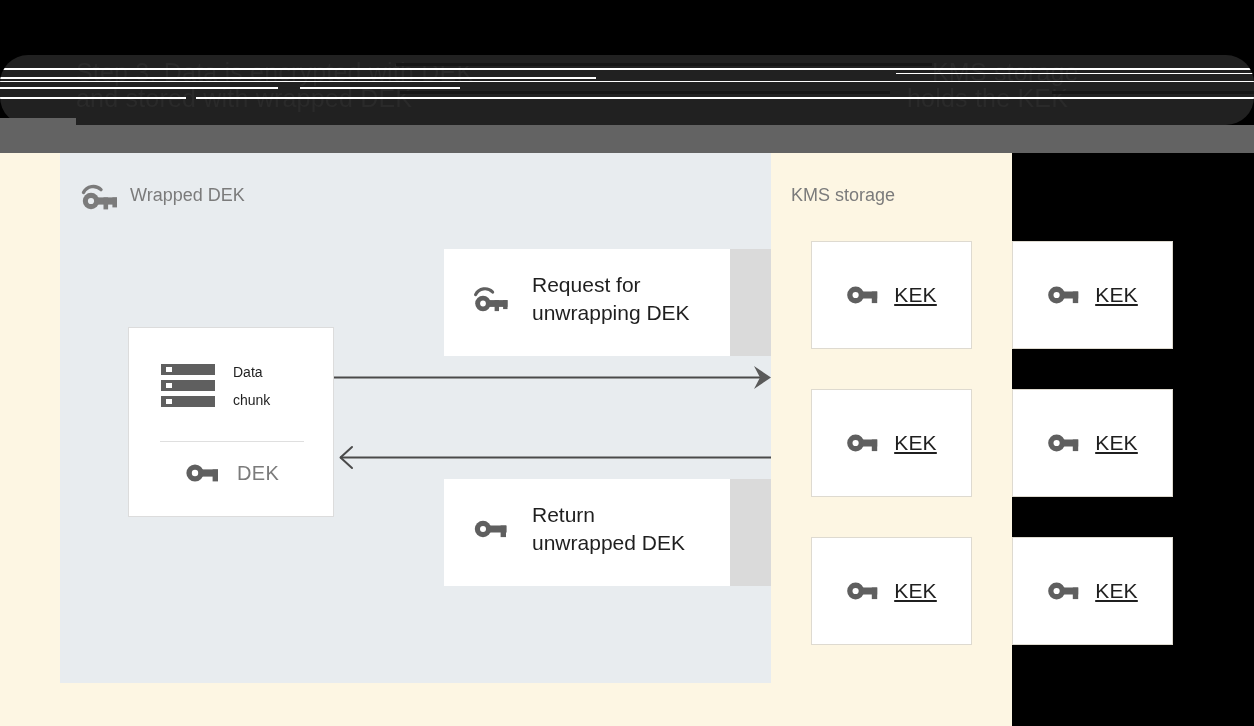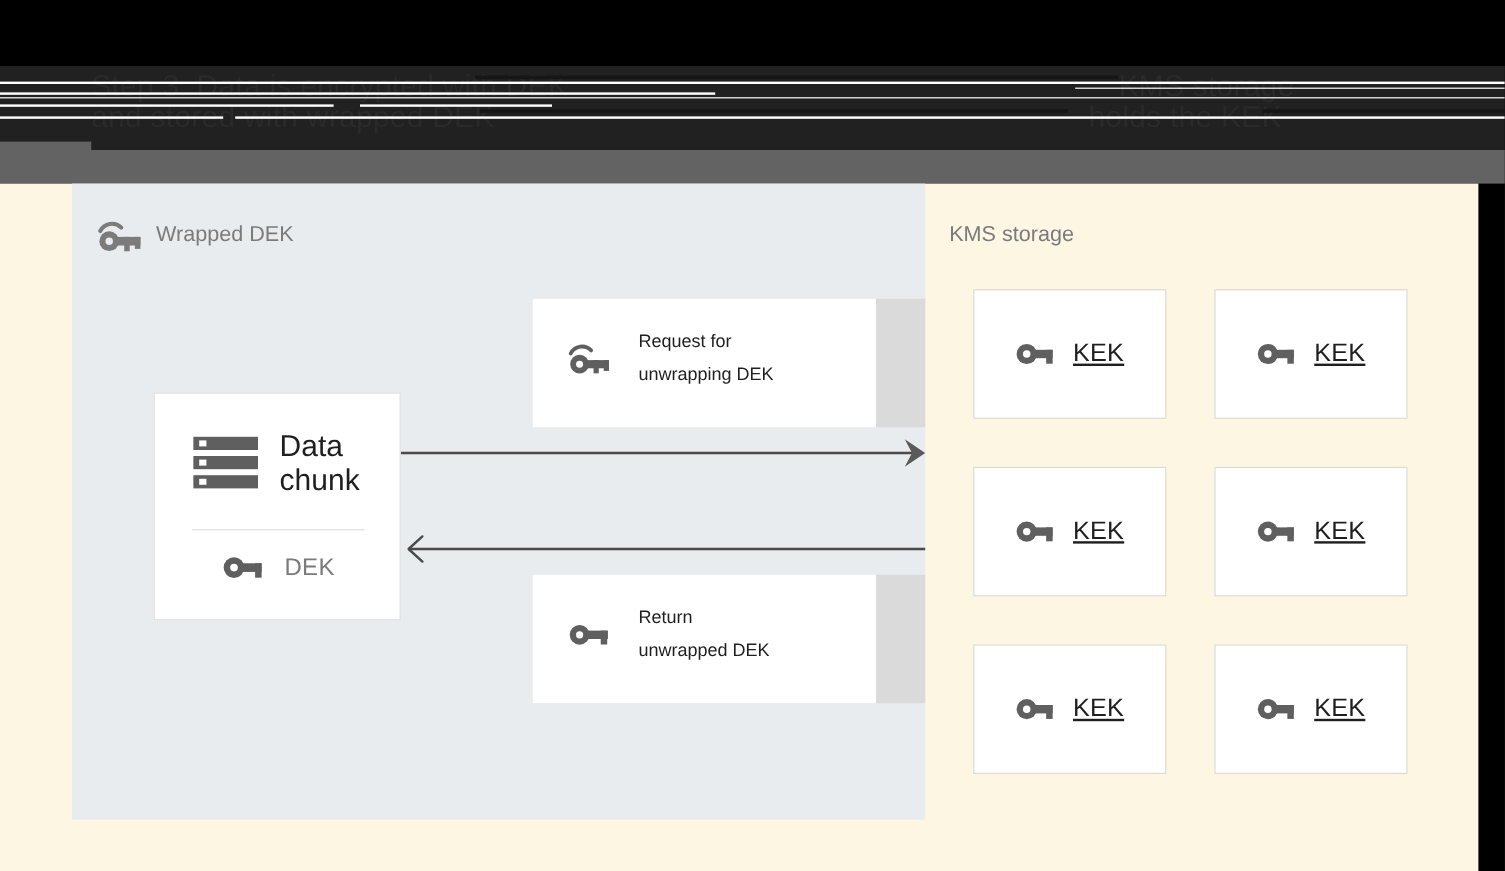--- a/index.html
+++ b/index.html
@@ -23,20 +23,21 @@
     left: 0; top: 0;
     width: 1254px; height: 55px;
     background: #000000;
   }
   .top-dark {
     position: absolute;
     left: 0; top: 55px;
     width: 1254px; height: 70px;
     background: #212121;
     overflow: hidden;
+    border-radius: 28px;
   }
   .obscured-line {
     position: absolute;
     color: #2a2a2a;
     font-size: 25px;
     line-height: 28px;
     white-space: nowrap;
     letter-spacing: .2px;
   }
   .obscured-strike {
@@ -55,21 +56,21 @@
     position: absolute;
     left: 0; top: 118px;
     width: 76px; height: 7px;
     background: #636363;
   }
 
   
   .stage {
     position: absolute;
     left: 0; top: 153px;
-    width: 1232px; height: 573px;
+    width: 1012px; height: 573px;
     background: #fdf6e3;
   }
 
   
   .panel-left {
     position: absolute;
     left: 60px; top: 0px;
     width: 711px; height: 530px;
     background: #e8ecef;
   }
@@ -112,37 +113,37 @@
   .strip-request { left: 730px; top: 96px;  height: 107px; }
   .strip-return  { left: 730px; top: 326px; height: 107px; }
 
   .msg-row {
     position: absolute;
     display: flex;
     align-items: center;
   }
   .msg-icon { width: 38px; height: 30px; flex: 0 0 38px; }
   .msg-text {
-    font-size: 15px;
+    font-size: 21px;
     line-height: 28px;
     color: #1f1f1f;
     margin-left: 22px;
     white-space: pre-line;
   }
 
   
   .dc-top {
     position: absolute;
     left: 32px; top: 30px;
     display: flex;
     align-items: center;
   }
   .dc-icon { width: 54px; height: 48px; flex: 0 0 54px; }
   .dc-label {
-    font-size: 25px;
+    font-size: 14px;
     line-height: 28px;
     color: #1f1f1f;
     margin-left: 18px;
     white-space: pre-line;
   }
   .dc-divider {
     position: absolute;
     left: 31px; top: 113px;
     width: 144px; height: 1px;
     background: #dfdfdf;

